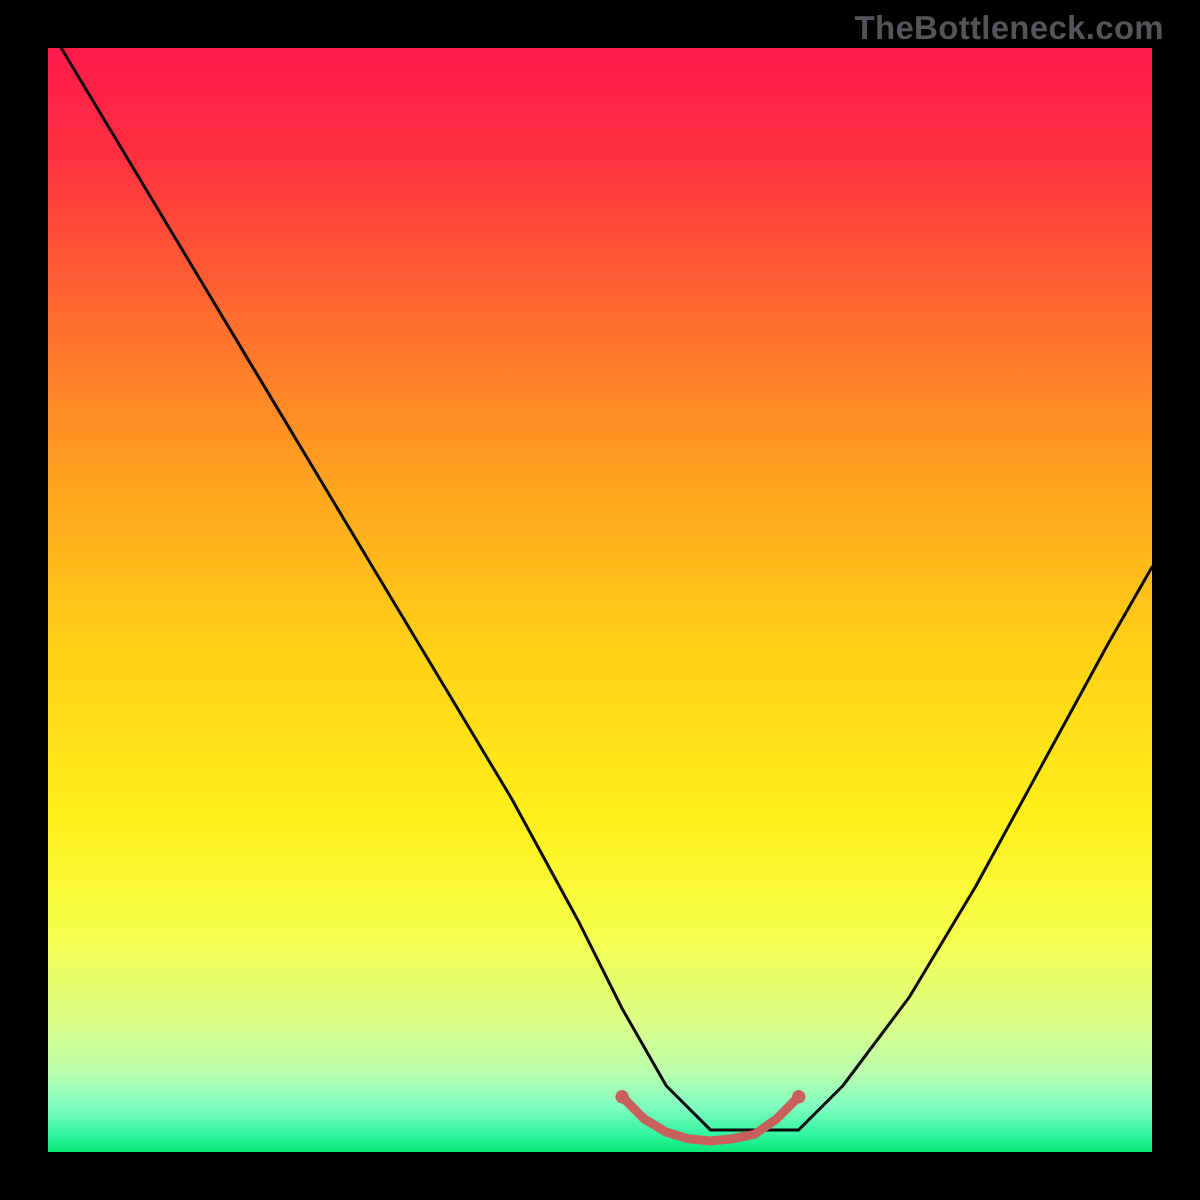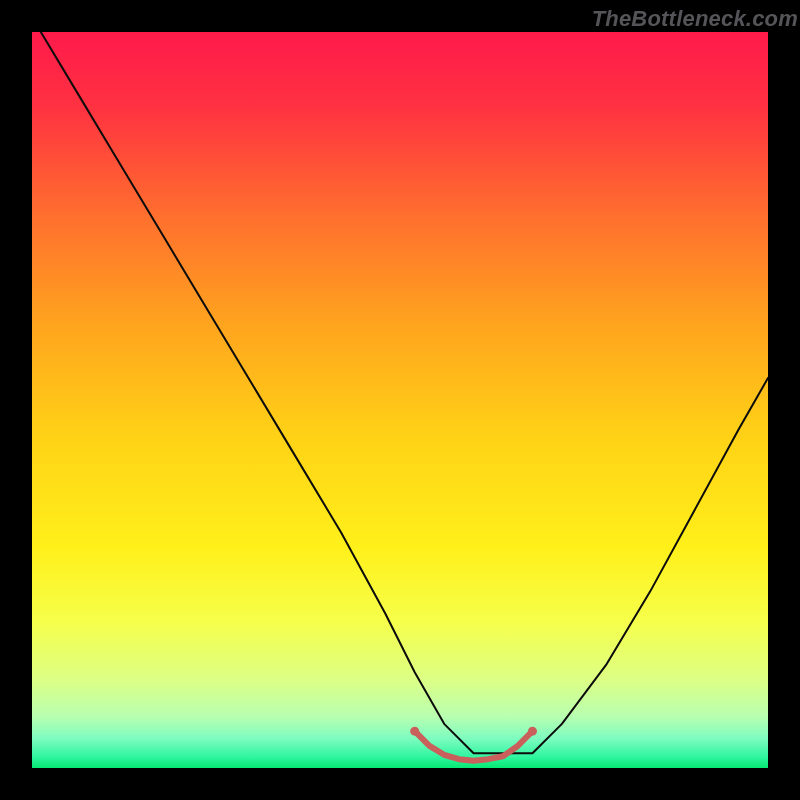--- a/index.html
+++ b/index.html
@@ -23,28 +23,27 @@
     inset: 0;
   }
   .plot-svg {
     position: absolute;
     inset: 0;
     width: 100%;
     height: 100%;
   }
   .watermark {
     position: absolute;
-    right: 2px;
+    right: 24px;
     top: 6px;
     font-size: 22px;
     font-weight: 600;
     color: #555559;
     letter-spacing: 0.2px;
     user-select: none;
-    font-style: italic;
   }
 </style>
 </head>
 <body>
 
 <div class="stage">
 
   <div class="watermark">TheBottleneck.com</div>
 
   <div class="plot-area">

